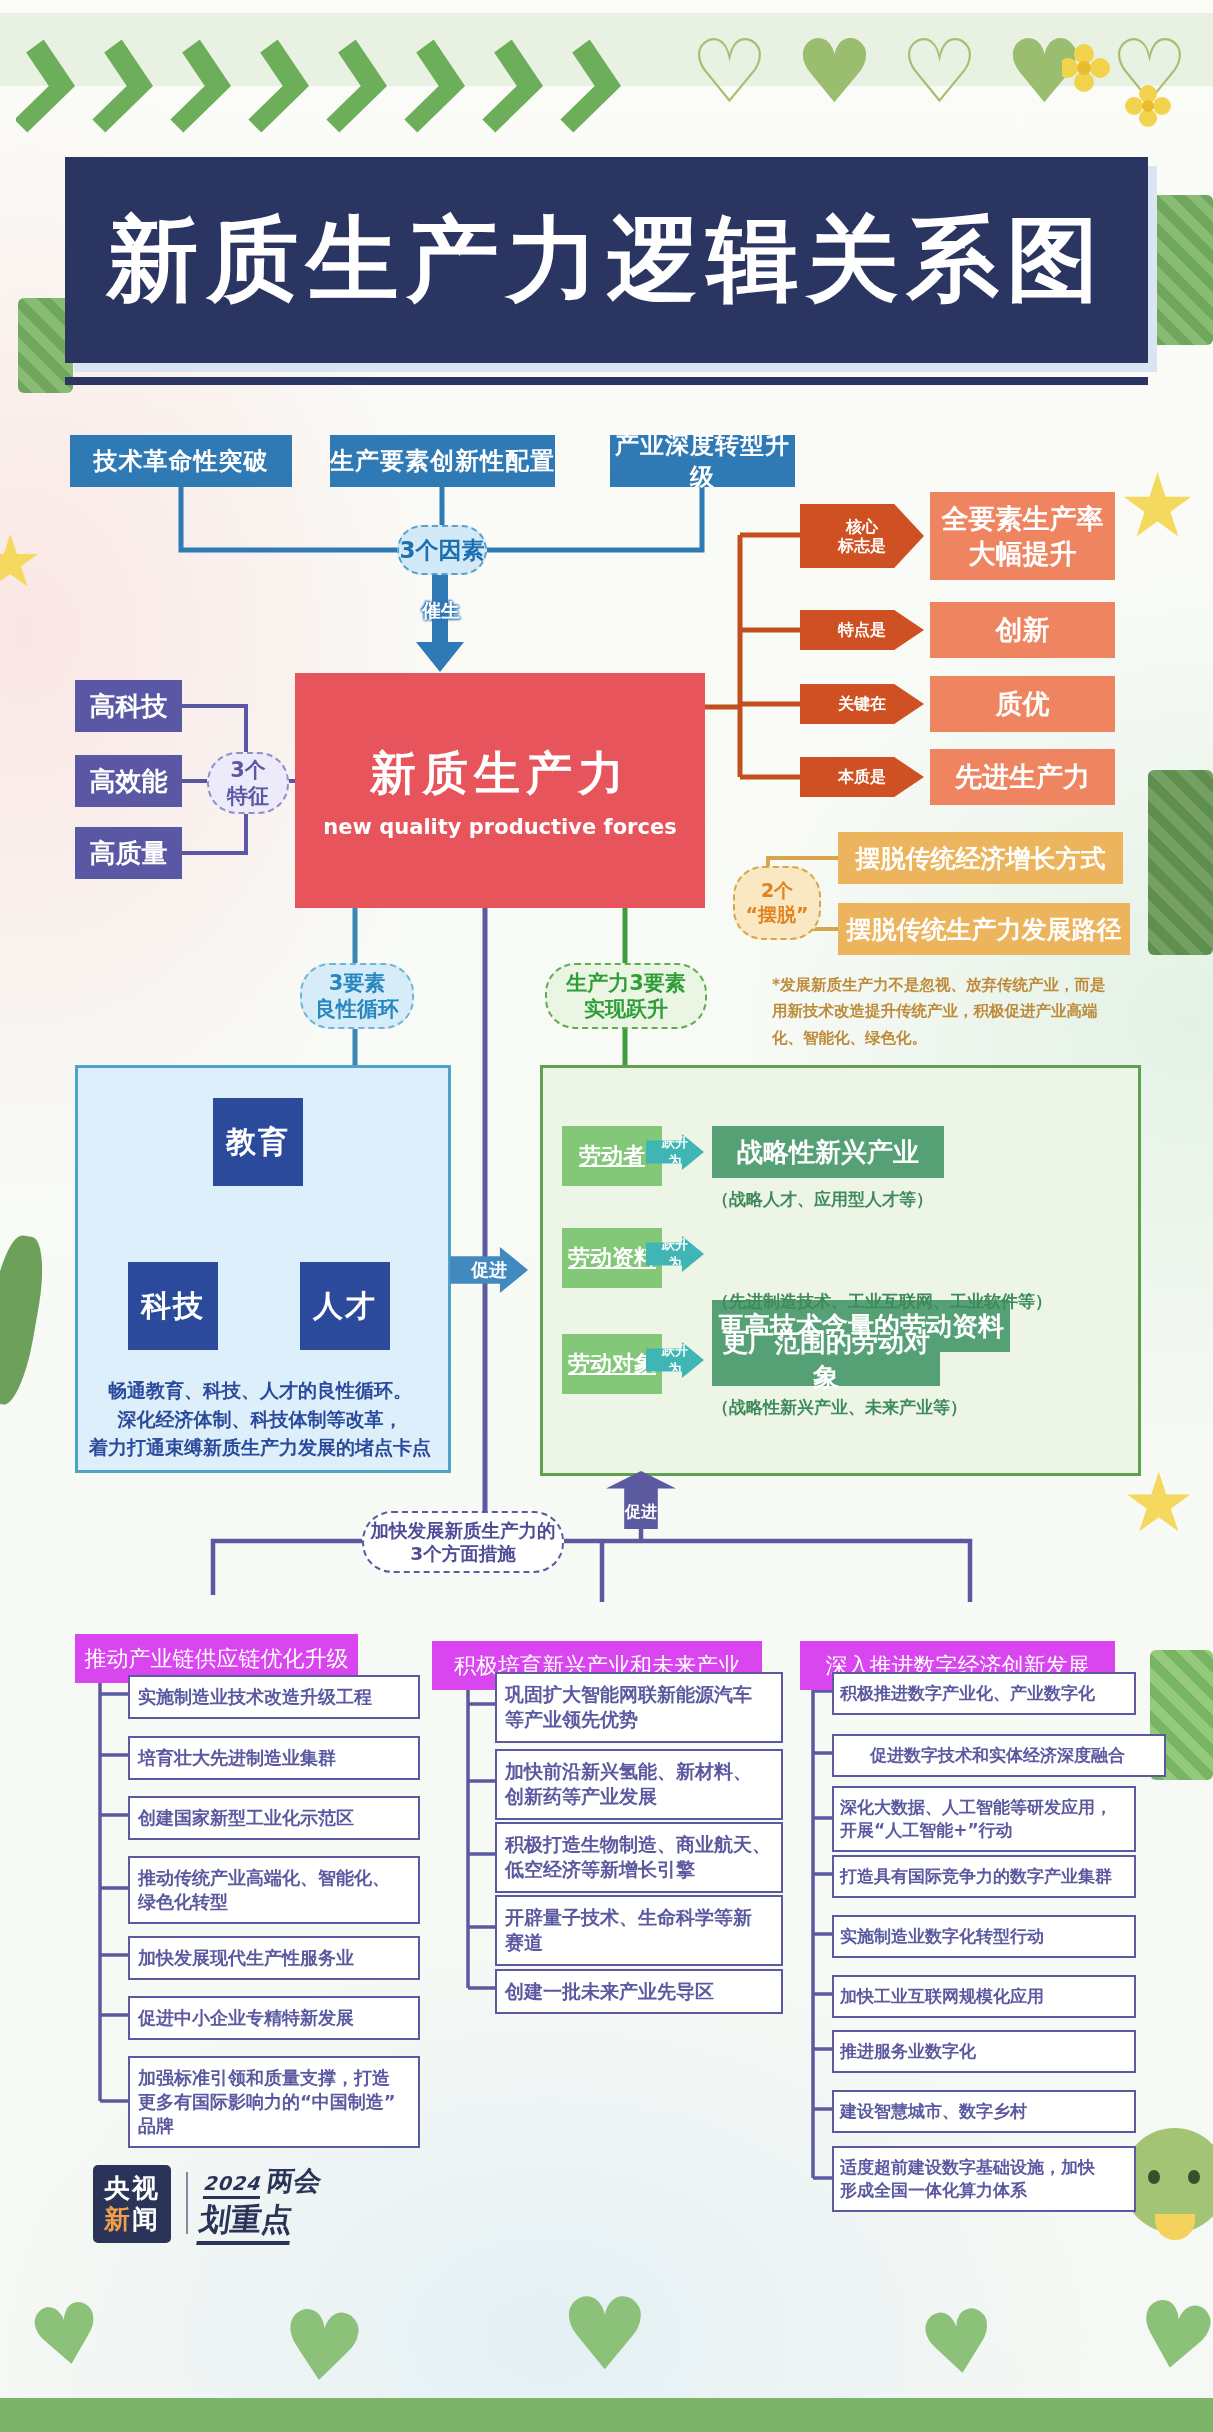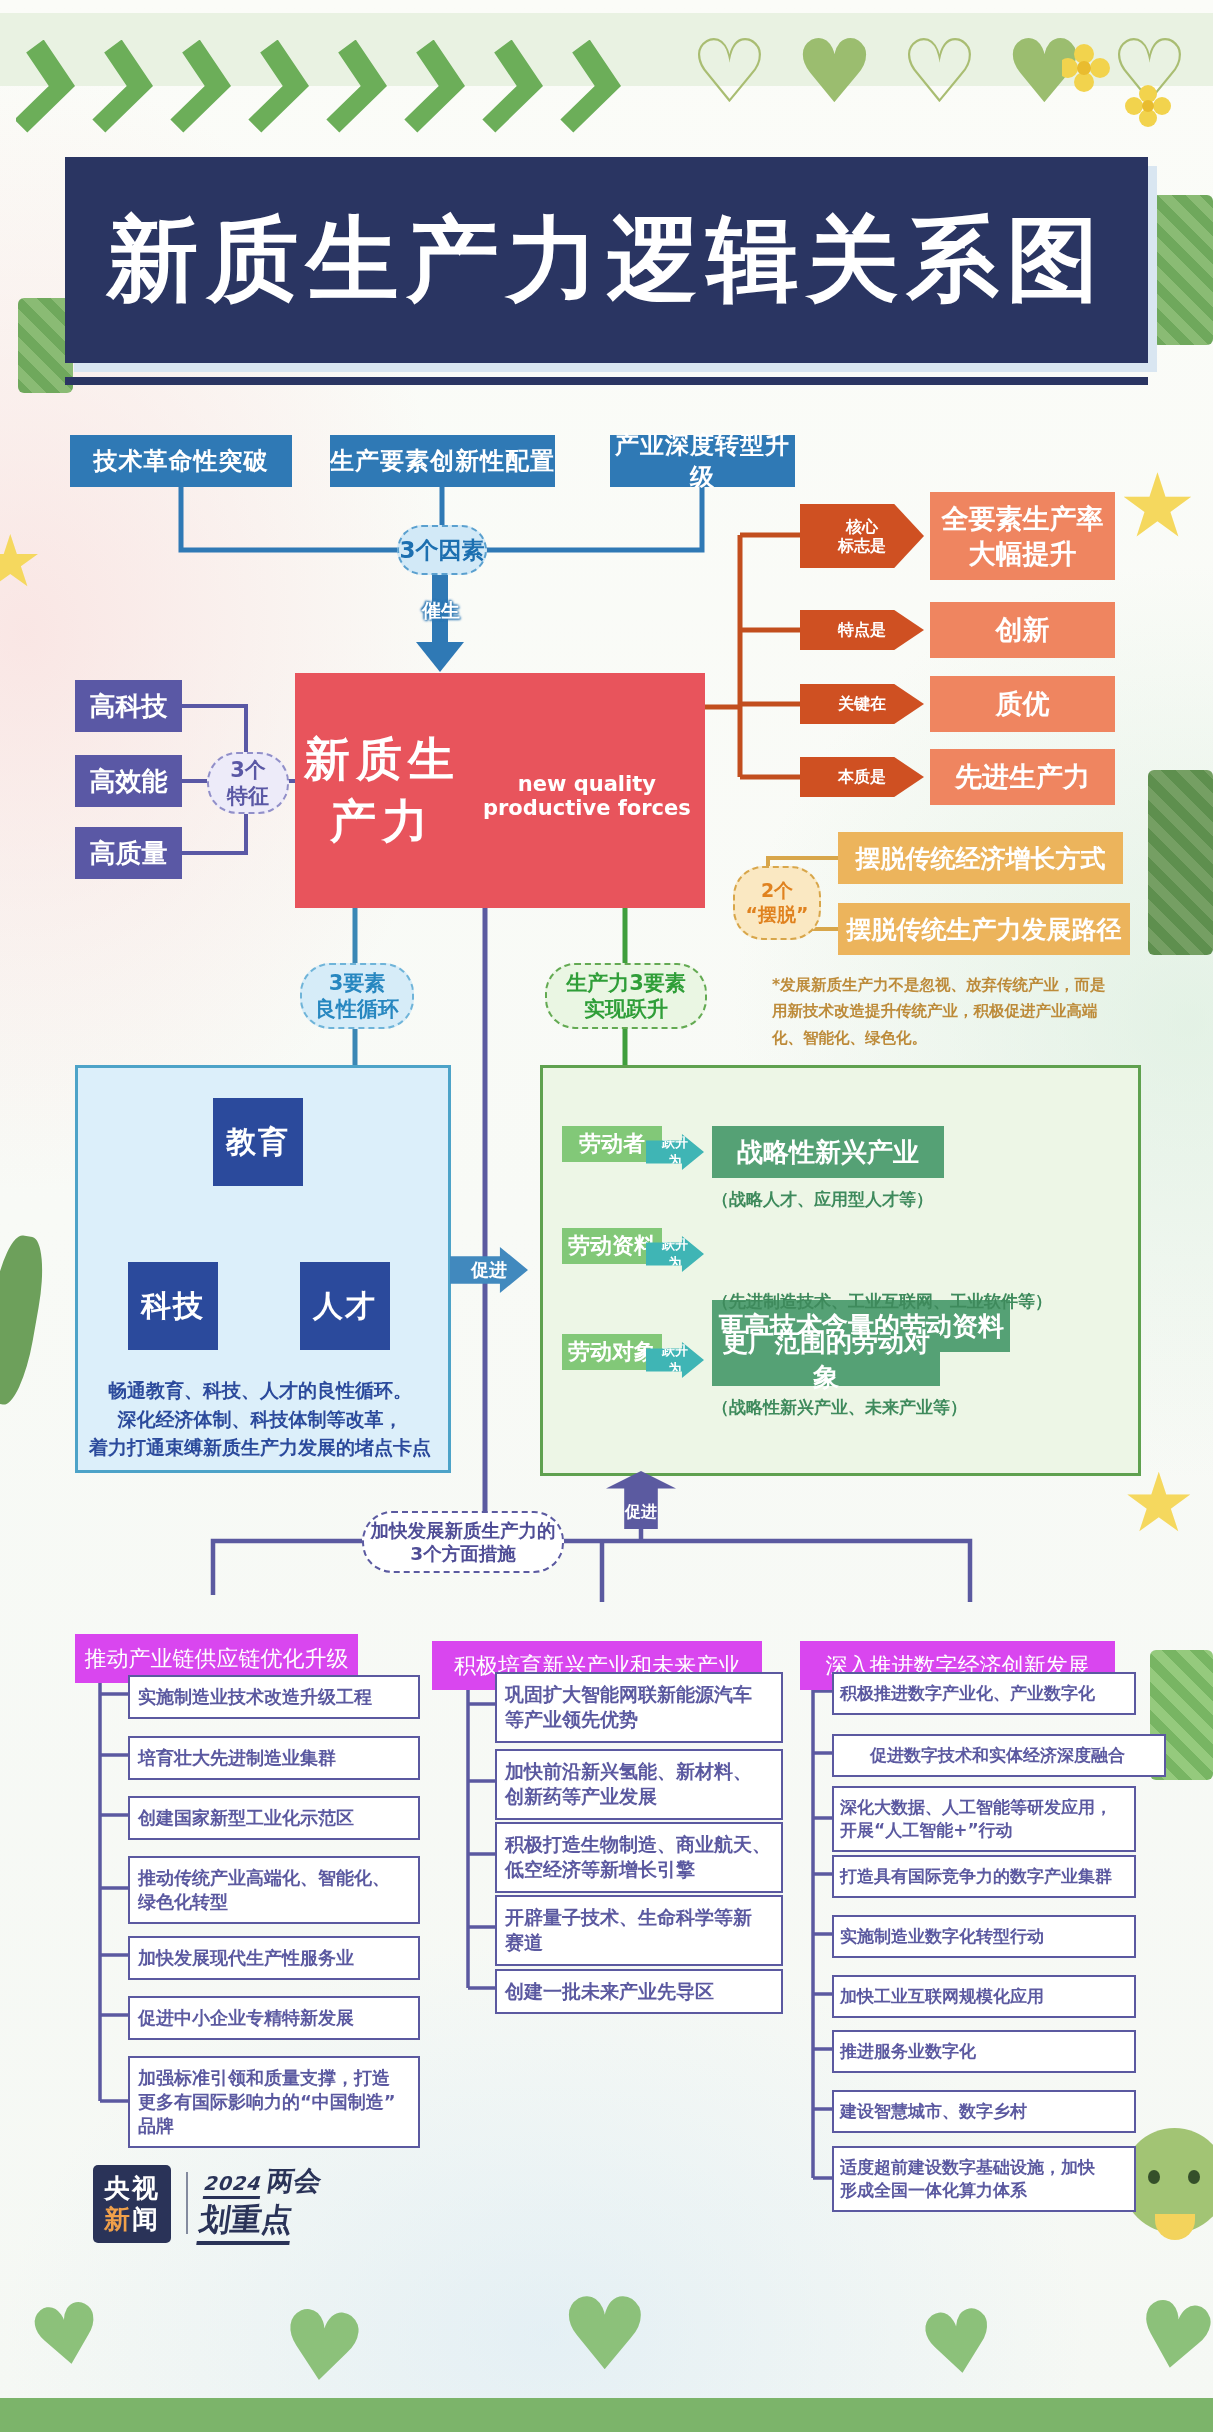--- a/index.html
+++ b/index.html
@@ -32,21 +32,21 @@
   .bub-blue{background:#d2e9f7;border:2px dashed #5aa0cf;color:#1c6fb0;}
   .bub-purp{background:#edebf9;border:2px dashed #918fc9;color:#5a58a5;}
   .bub-cyc{background:#d6ecf8;border:2px dashed #6fb4d9;color:#2787c0;}
   .bub-leap{background:#eaf6e3;border:2px dashed #63aa52;color:#2f9e38;}
   .bub-gold{background:#fae8c2;border:2px dashed #d8a64a;color:#e0821f;}
   .bub-meas{background:#ffffff;border:2px dashed #5b5aa0;color:#4f4d96;}
   
   .trait{left:75px;width:107px;height:52px;background:#5a58a5;color:#fff;font-weight:bold;font-size:26px;}
   
   .core{left:295px;top:673px;width:410px;height:235px;background:#e8545c;color:#fff;
-        flex-direction:row;}
+        flex-direction:column;text-align:right;}
   .core-t{font-size:46px;font-weight:bold;letter-spacing:6px;}
   .core-s{font-size:21px;font-weight:bold;margin-top:10px;}
   
   .pent{background:#cf5022;color:#fff;font-weight:bold;
         clip-path:polygon(0 0,76% 0,100% 50%,76% 100%,0 100%);}
   .pent span{display:block;width:76%;text-align:center;line-height:1.2;}
   .aval{left:930px;width:185px;background:#ef8560;color:#fff;font-weight:bold;font-size:27px;line-height:1.3;}
   
   .brk{left:838px;background:#ecb45c;color:#fff;font-weight:bold;font-size:25px;height:52px;}
   .note{left:772px;top:972px;width:350px;color:#bd8b3a;font-weight:bold;font-size:15.5px;line-height:1.7;}
@@ -60,21 +60,21 @@
      clip-path:polygon(0 20%,64% 20%,64% 0,100% 50%,64% 100%,64% 80%,0 80%);}
   .pright span{display:block;width:64%;text-align:center;}
   .pup{background:#5b5aa0;clip-path:polygon(50% 0,100% 30%,74% 30%,74% 100%,26% 100%,26% 30%,0 30%);}
   .pup span{position:absolute;left:0;right:0;bottom:6px;text-align:center;color:#fff;font-weight:bold;font-size:16px;}
   
   .cycpanel{left:75px;top:1065px;width:370px;height:402px;background:#dceffa;border:3px solid #4da3c8;}
   .cycnode{width:90px;height:88px;background:#2b4a9c;color:#fff;font-weight:bold;font-size:30px;letter-spacing:2px;}
   .cyccap{left:85px;top:1376px;width:350px;color:#2b4a9c;font-weight:bold;font-size:19px;line-height:1.5;text-align:center;}
   
   .leappanel{left:540px;top:1065px;width:595px;height:405px;background:#edf6e6;border:3px solid #5fa14f;}
-  .lfrom{left:562px;width:100px;height:36px;background:#82c878;color:#fff;font-weight:bold;font-size:22px;}
+  .lfrom{left:562px;width:100px;height:60px;background:#82c878;color:#fff;font-weight:bold;font-size:22px;text-decoration:underline;}
   .lto{left:712px;height:52px;background:#55a175;color:#fff;font-weight:bold;font-size:26px;}
   .lnote{left:712px;color:#3e8a5c;font-weight:bold;font-size:17px;}
   
   .mhead{height:49px;background:#d946ef;color:#fff;font-weight:normal;font-size:22px;margin-top:39px;}
   .m-item{position:absolute;background:#fff;border:2px solid #5b59a0;color:#5b59a0;
           font-weight:bold;line-height:1.34;white-space:pre-line;z-index:2;}
   .c1{left:128px;width:272px;font-size:18px;padding:8px 8px;}
   .c2{left:495px;width:268px;font-size:19px;padding:8px 8px;}
   .c3{left:832px;width:288px;font-size:17px;padding:8px 6px;}
   

